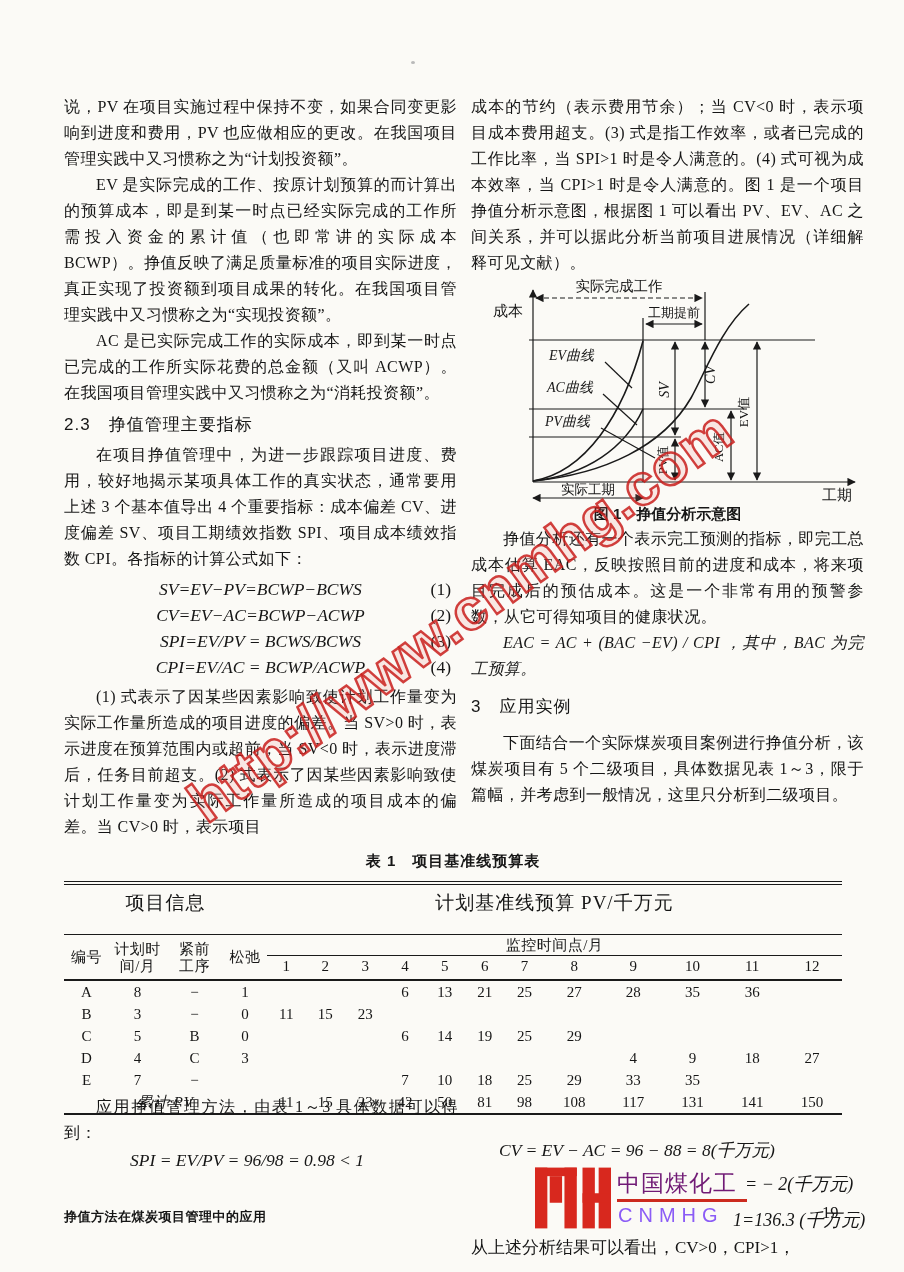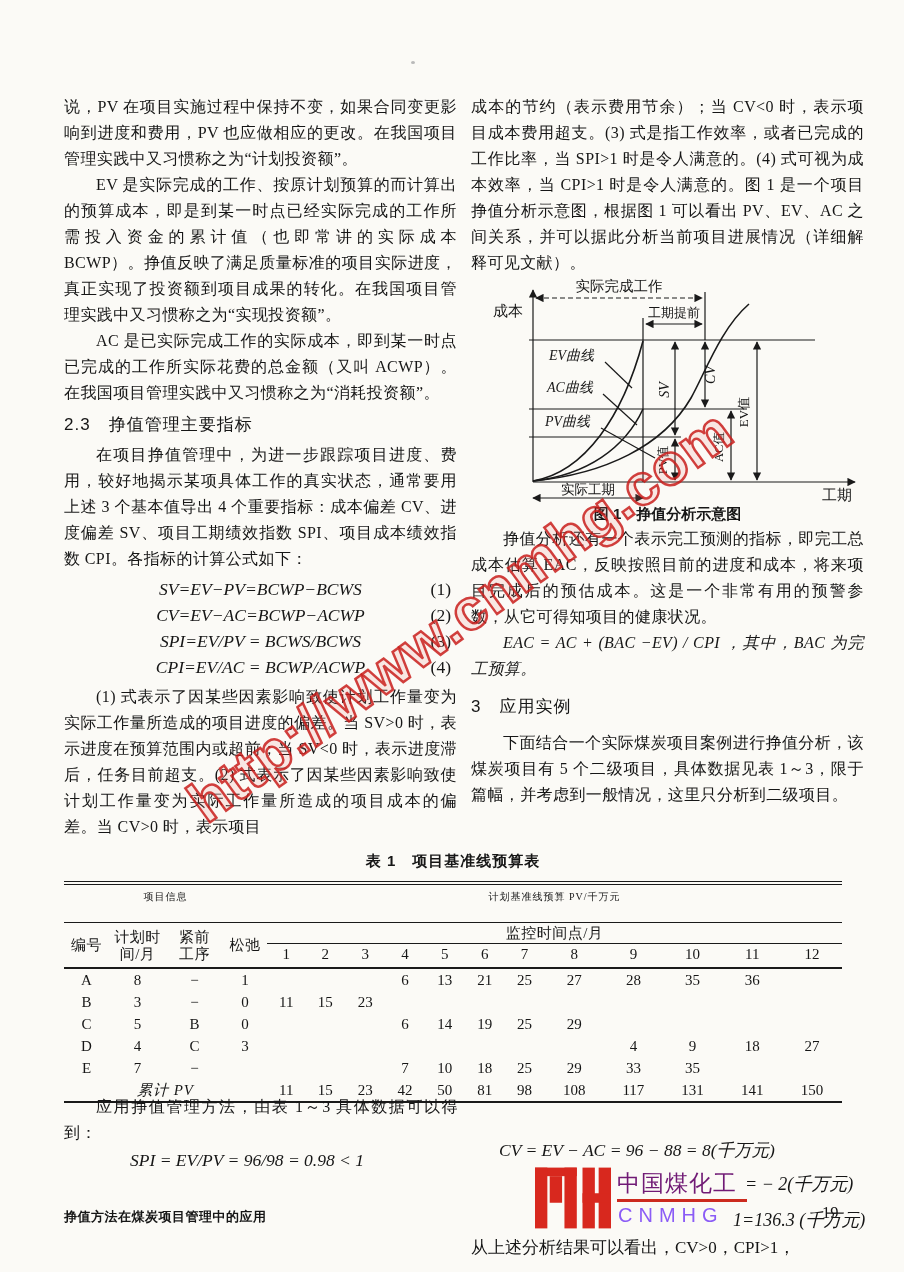--- a/index.html
+++ b/index.html
@@ -23,21 +23,21 @@
   .fig svg{display:block;margin-left:14px;}
   .fig-caption{text-align:center;font-weight:bold;font-size:15px;line-height:20px;margin:0 0 2px 0;
                font-family:"Liberation Sans","DejaVu Sans",sans-serif;}
   
   .table-wrap{position:absolute;left:64px;top:852px;width:778px;}
   .table-title{text-align:center;font-weight:bold;font-size:15px;margin:0 0 10px 0;
                font-family:"Liberation Sans","DejaVu Sans",sans-serif;letter-spacing:1px;}
   table.tbl{width:100%;border-collapse:collapse;font-size:15px;
             border-top:4.5px double #1a1a1a;border-bottom:2.5px solid #1a1a1a;}
   table.tbl th{font-weight:normal;}
-  tr.h1 th{border-bottom:1.2px solid #1a1a1a;padding:5px 0 18px;font-size:10px;letter-spacing:1px;text-align:center;}
+  tr.h1 th{border-bottom:1.2px solid #1a1a1a;padding:5px 0 18px;font-size:19px;letter-spacing:1px;text-align:center;}
   tr.h2 th{padding:2px 0 1px;line-height:17px;vertical-align:middle;letter-spacing:.5px;}
   th.bb1{border-bottom:1.2px solid #1a1a1a;}
   th.bb2{border-bottom:2px solid #1a1a1a;}
   tr.h3 th{padding:2px 0 4px;border-bottom:2px solid #1a1a1a;}
   table.tbl td{text-align:center;padding:2.5px 0;line-height:17px;}
   td.total-label{letter-spacing:1px;font-style:italic;}
   
   .bottom-left{position:absolute;left:64px;top:1094px;width:394px;}
   .bottom-right{position:absolute;left:471px;top:1138px;width:408px;height:140px;}
   .beq{font-size:17.5px;line-height:28px;font-style:italic;padding-left:66px;margin:0;}

